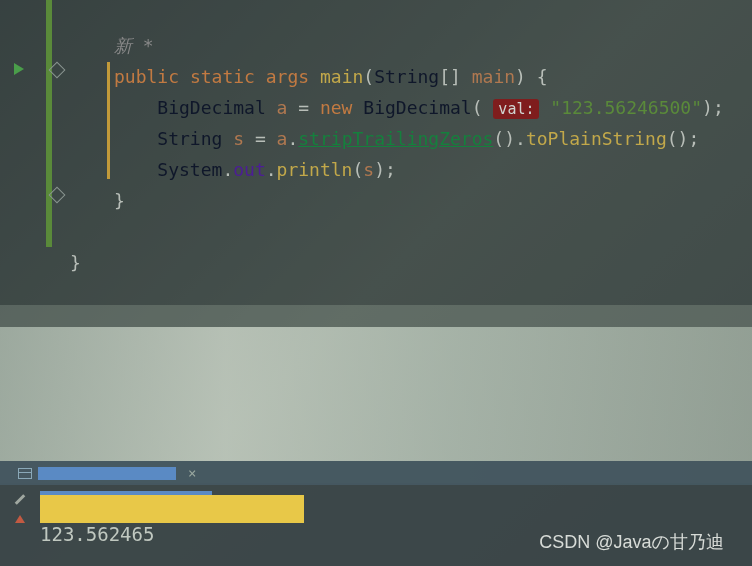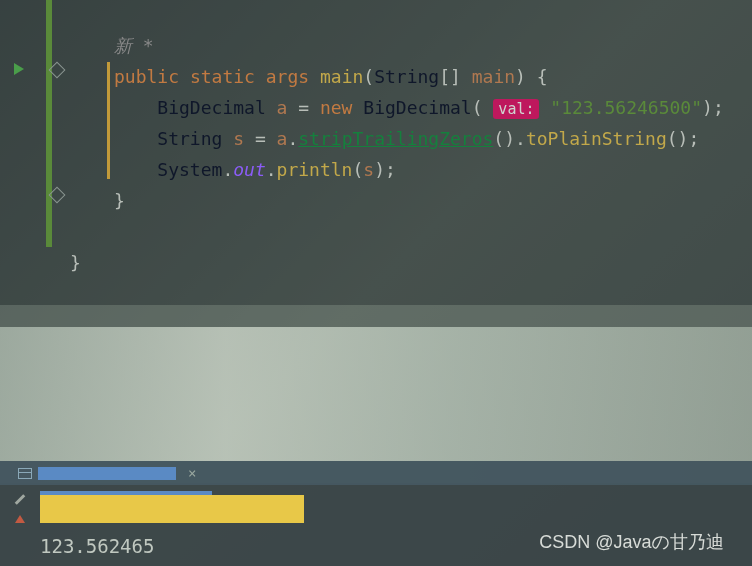--- a/index.html
+++ b/index.html
@@ -81,23 +81,23 @@
       background: #c29a3a;
     }
     .comment { color: #888888; font-style: italic; }
     .kw { color: #c27a42; text-align: center; }
     .type { color: #0f172a; }
     .var { color: #b07850; }
     .method { color: #c2a84a; }
     .method-link { color: #15803d; text-decoration: underline; }
     .op { color: #b8beb8; }
     .str { color: #5a8a3a; }
-    .field-italic { color: #8b5cf6; font-style: italic; }
+    .field-italic { color: #4c1d95; }
     .param-hint {
-      background: #be185d;
+      background: #7f1d1d;
       color: #d0d4d0;
       padding: 1px 5px;
       border-radius: 3px;
       font-size: 15px;
     }
     .terminal-separator {
       height: 22px;
       background: rgba(90, 100, 95, 0.6);
     }
     .lower-image-area {
@@ -189,21 +189,20 @@
       background: #e8c848;
     }
     .redact-blue-small {
       width: 172px;
       height: 4px;
       background: #5a8ac4;
     }
     .output-line {
       color: #c0c8c0;
       font-size: 19px;
-      margin-top: 12px;
     }
     .watermark {
       position: absolute;
       right: 28px;
       bottom: 12px;
       color: #d8dcd8;
       font-size: 18px;
       font-family: Arial, sans-serif;
     }
   </style>

